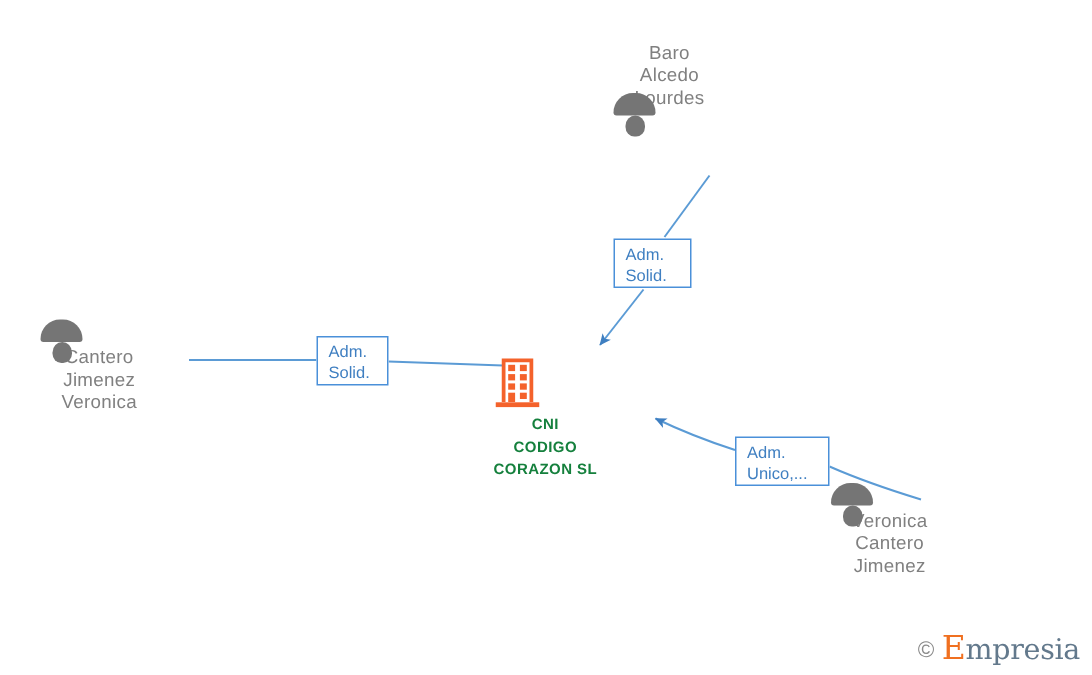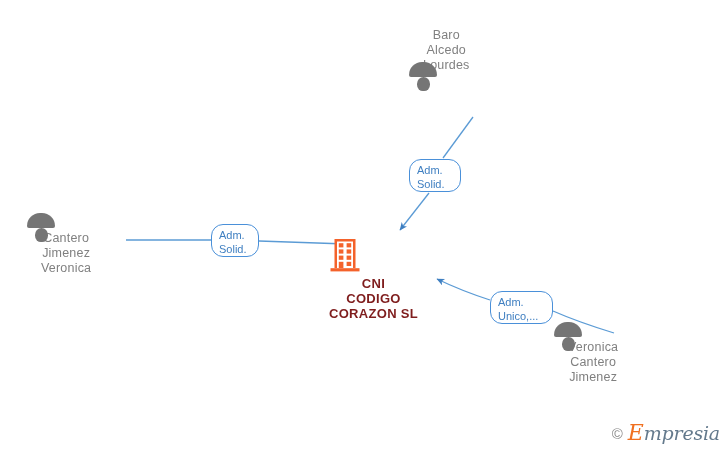--- a/index.html
+++ b/index.html
@@ -41,23 +41,23 @@
   .node .caption {
     margin-top: 3px;
     text-align: center;
     font-size: 12.5px;
     line-height: 15px;
     color: #808080;
     white-space: pre-line;
     letter-spacing: .2px;
   }
   .node.company .caption {
-    color: #7f1d1d;
+    color: #15803d;
     font-weight: bold;
-    font-size: 13px;
+    font-size: 10px;
     line-height: 15px;
     letter-spacing: .3px;
     margin-top: 4px;
   }
   .node.company .caption-top {
     margin-top: 4px;
   }
 
   
   .person {
@@ -91,21 +91,21 @@
     position: relative;
     width: 32px;
     height: 34px;
   }
 
   
   .edge-label {
     position: absolute;
     box-sizing: border-box;
     border: 1px solid #4a90d9;
-    border-radius: 12px;
+    border-radius: 0;
     background: #ffffff;
     color: #3f7fc1;
     font-size: 11px;
     line-height: 14px;
     padding: 3px 6px 4px 7px;
     text-align: left;
     white-space: pre-line;
     z-index: 5;
   }
 
@@ -119,21 +119,20 @@
     gap: 5px;
     user-select: none;
   }
   #watermark .copy {
     font-size: 15px;
     color: #8b8b8b;
     line-height: 1;
   }
   #watermark .brand {
     font-family: "DejaVu Serif", serif;
-    font-style: italic;
     font-size: 19px;
     line-height: 1;
     color: #63798c;
     letter-spacing: -.2px;
   }
   #watermark .brand .cap {
     color: #f07020;
     font-size: 22px;
   }
 </style>

